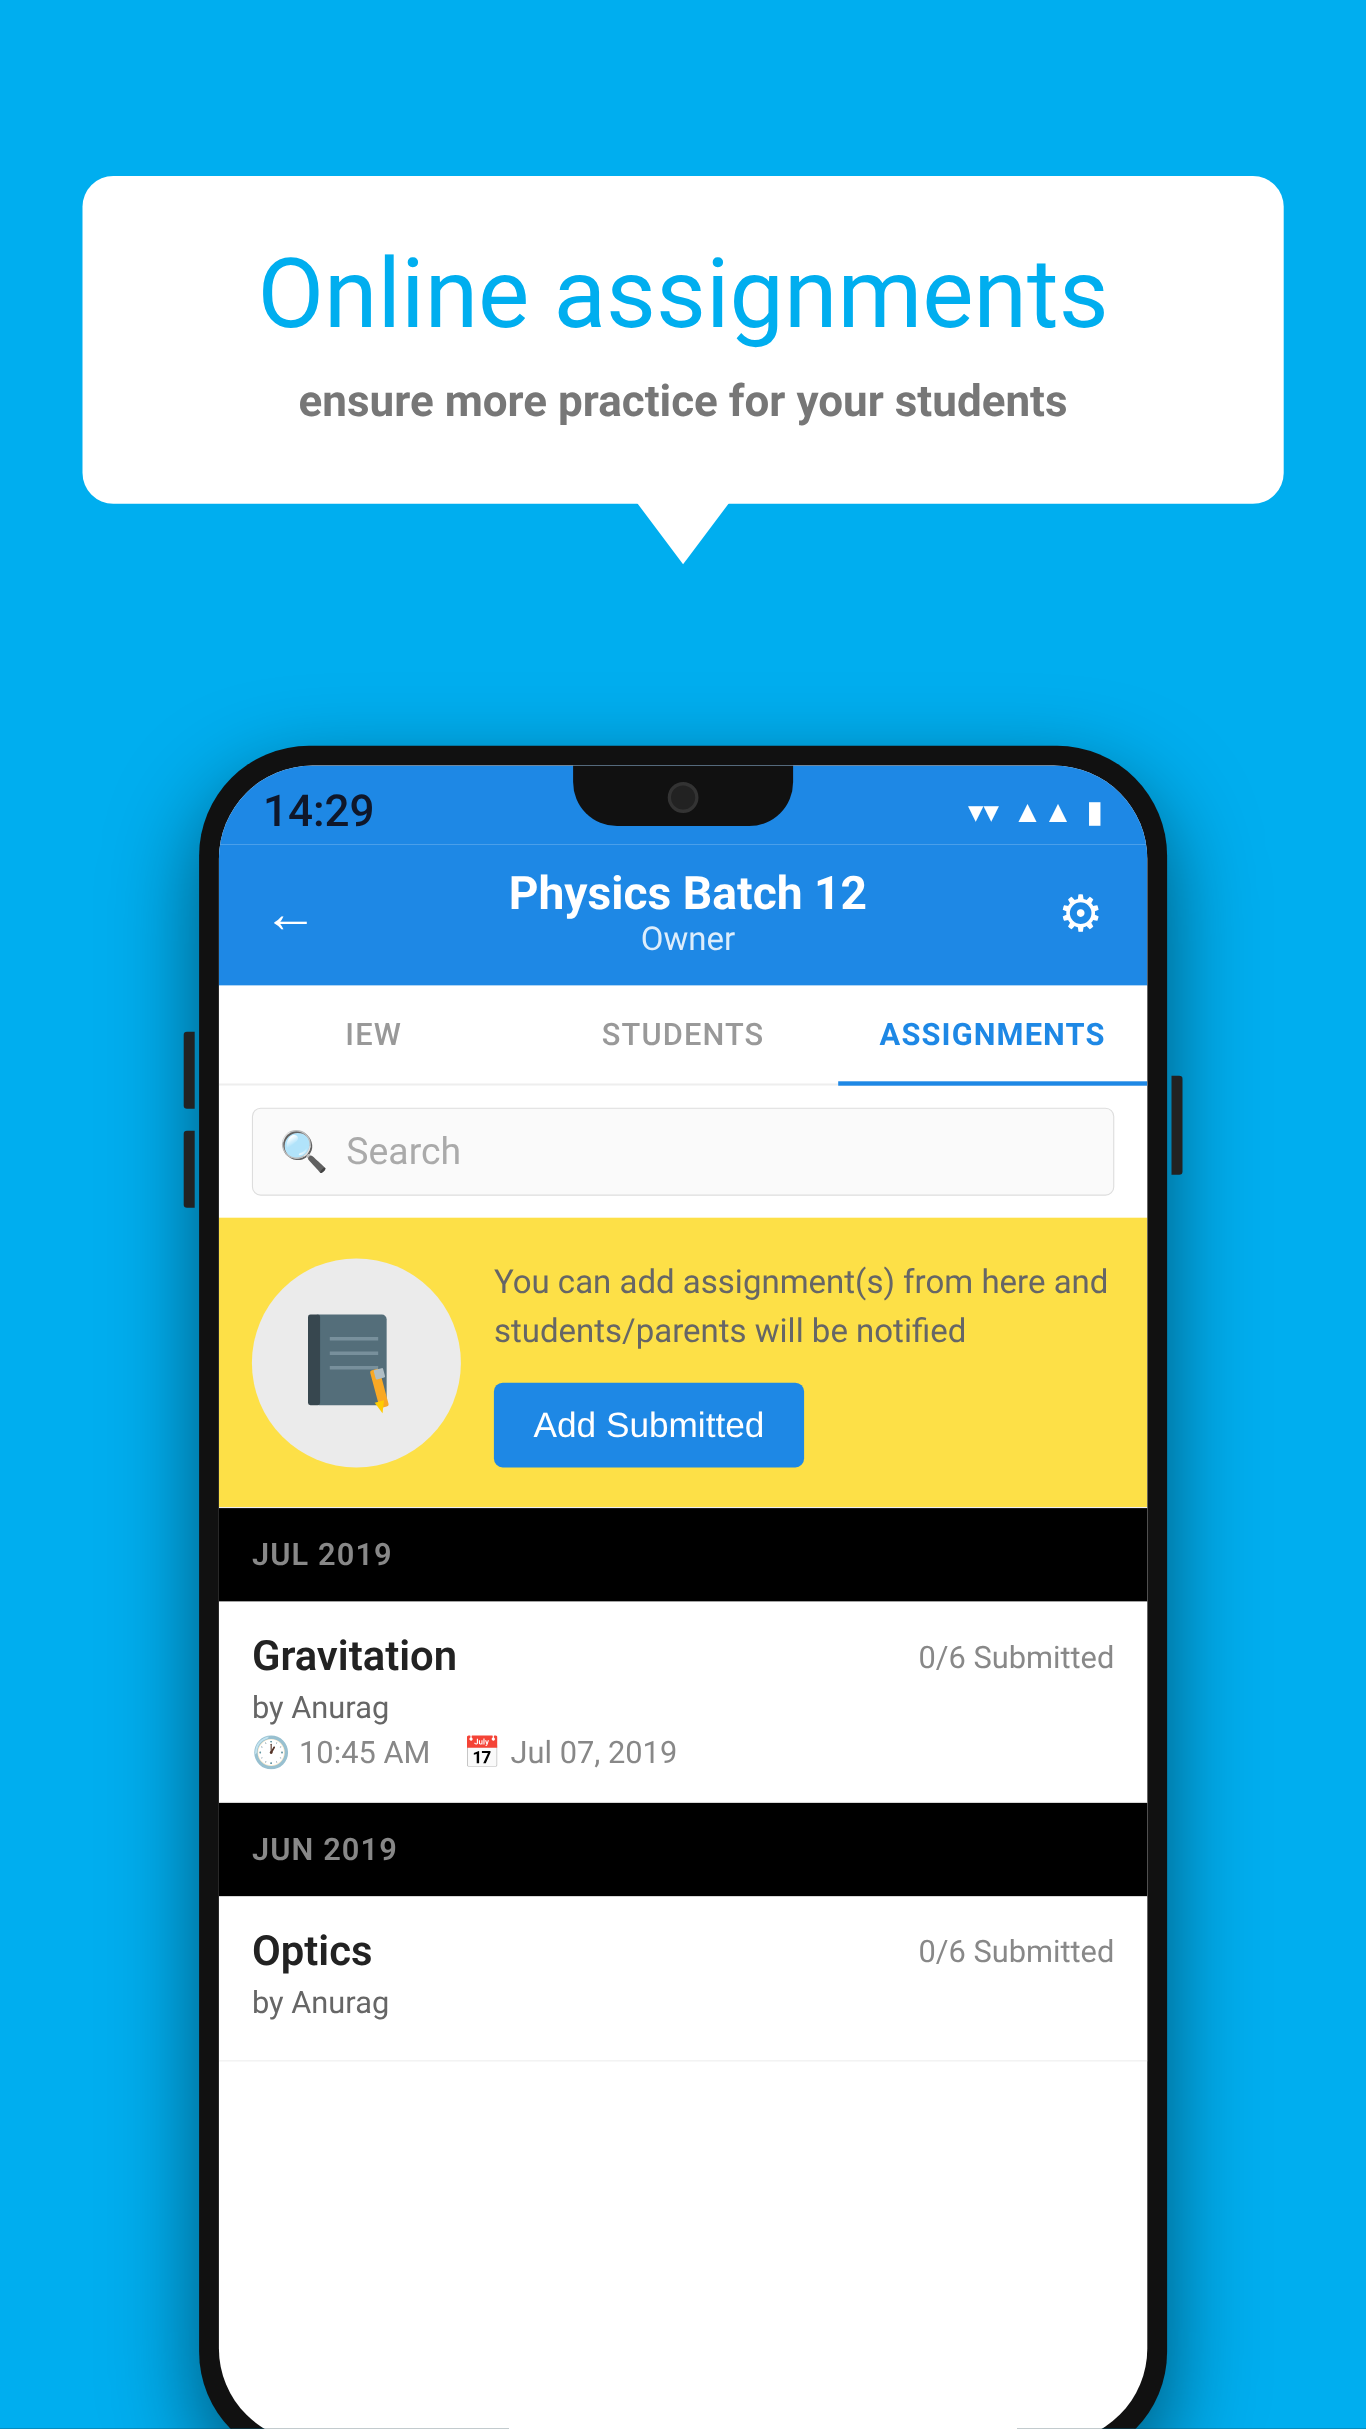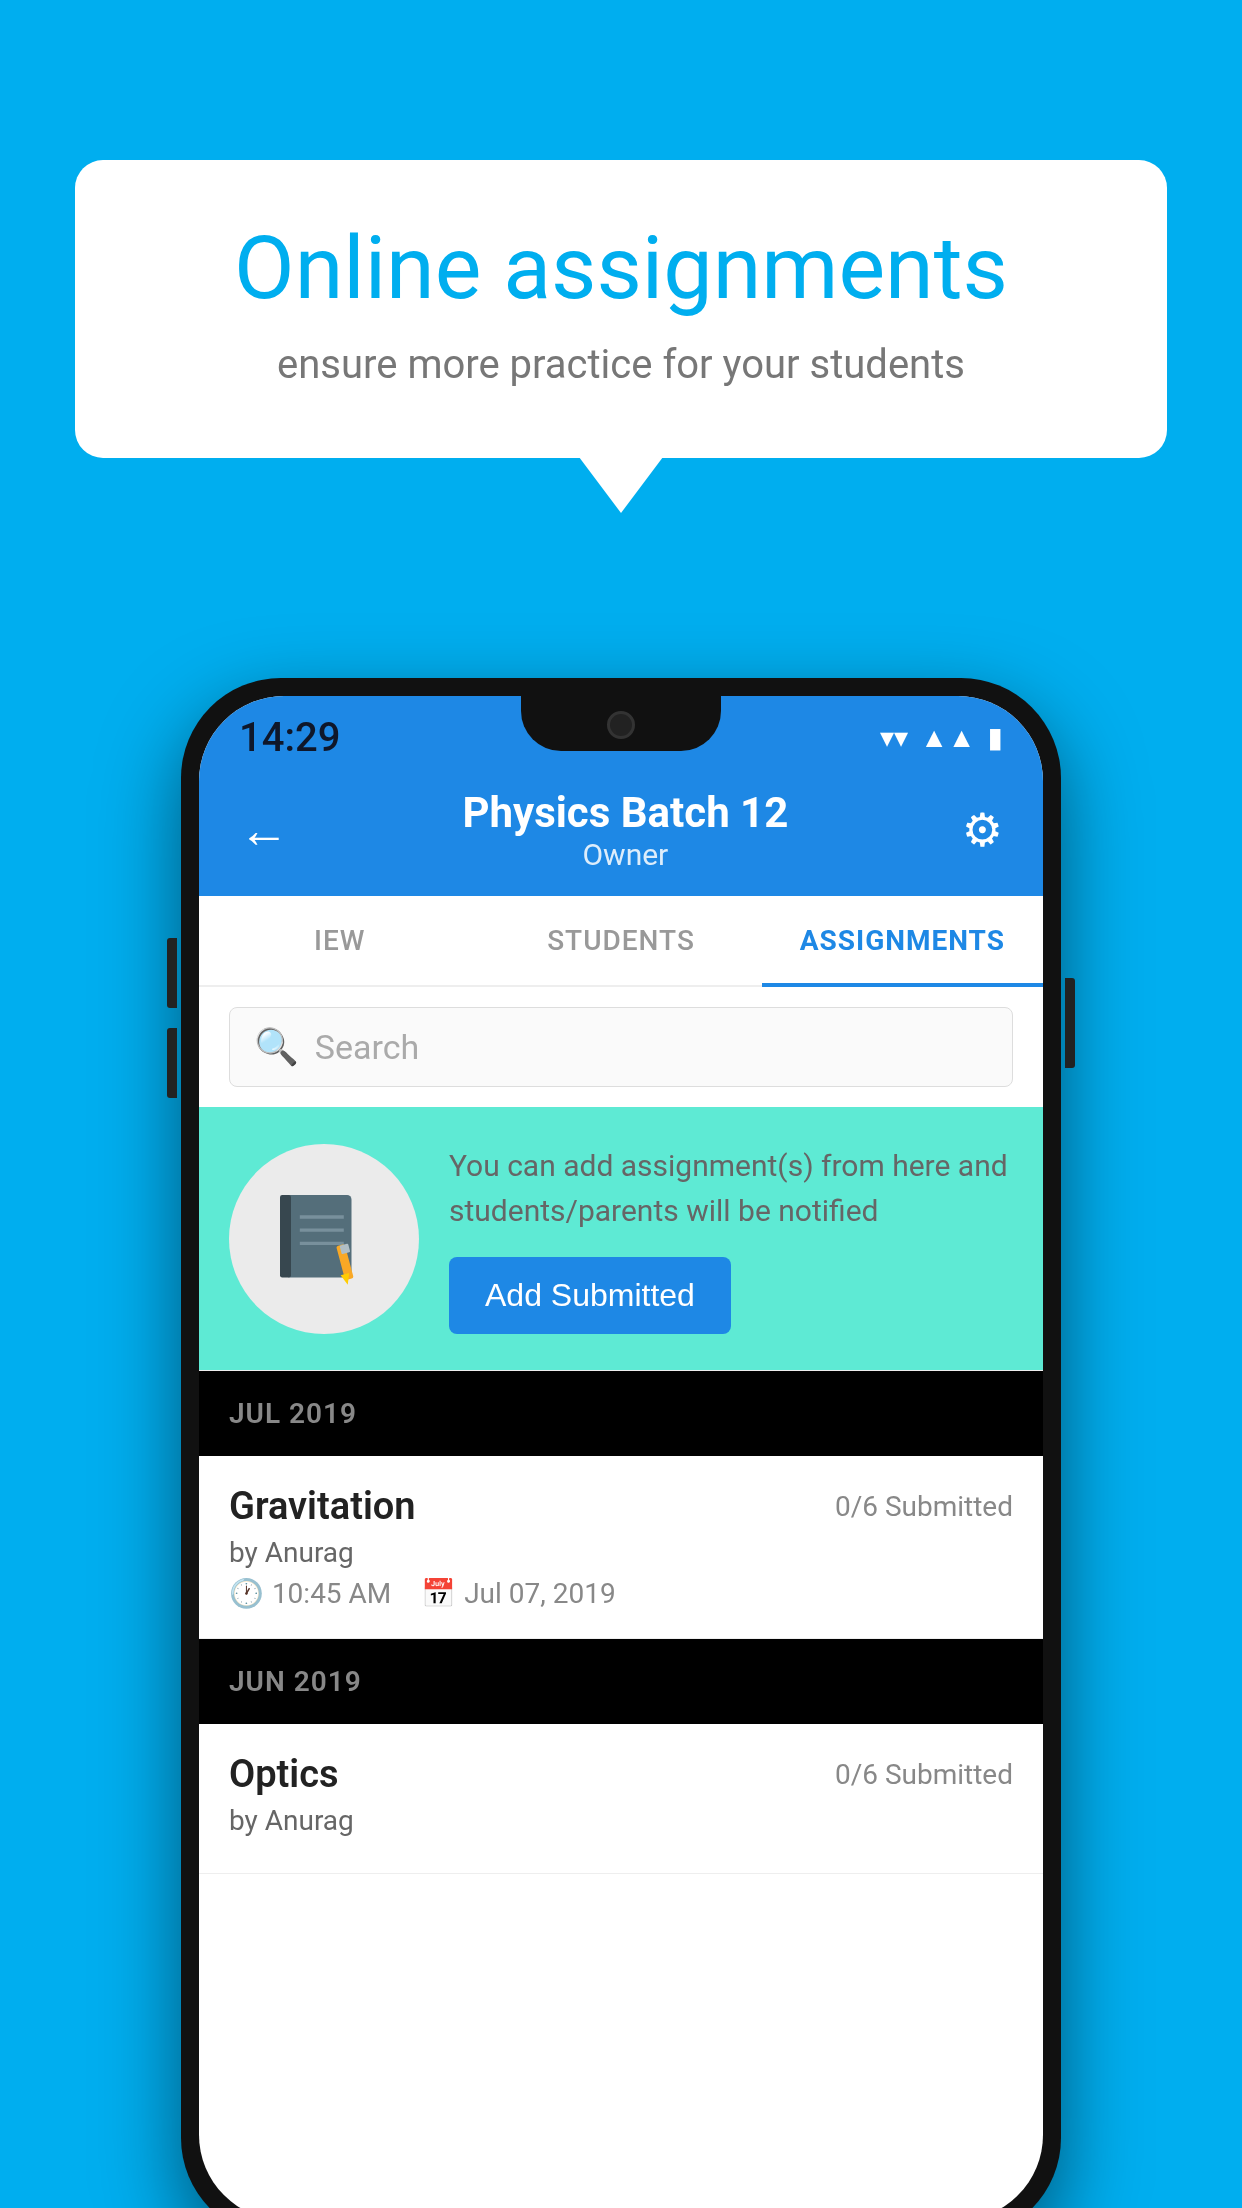--- a/index.html
+++ b/index.html
@@ -47,21 +47,21 @@
       font-weight: 400;
       text-align: center;
       line-height: 1.1;
       margin-bottom: 24px;
     }
 
     .speech-bubble p {
       color: #777;
       font-size: 40px;
       text-align: center;
-      font-weight: 400;
+      font-weight: 700;
     }
 
     
     .phone-frame {
       position: absolute;
       bottom: -30px;
       left: 50%;
       transform: translateX(-50%);
       width: 880px;
       height: 1560px;
@@ -230,21 +230,21 @@
     .search-placeholder {
       color: #aaa;
       font-size: 34px;
     }
 
     
     .add-assignment-section {
       display: flex;
       align-items: center;
       padding: 36px 30px;
-      background: #5eead4;
+      background: #fde047;
       margin: 0;
       border-bottom: 1px solid #eee;
     }
 
     .notebook-icon-circle {
       width: 190px;
       height: 190px;
       min-width: 190px;
       background: #EBEBEB;
       border-radius: 50%;

